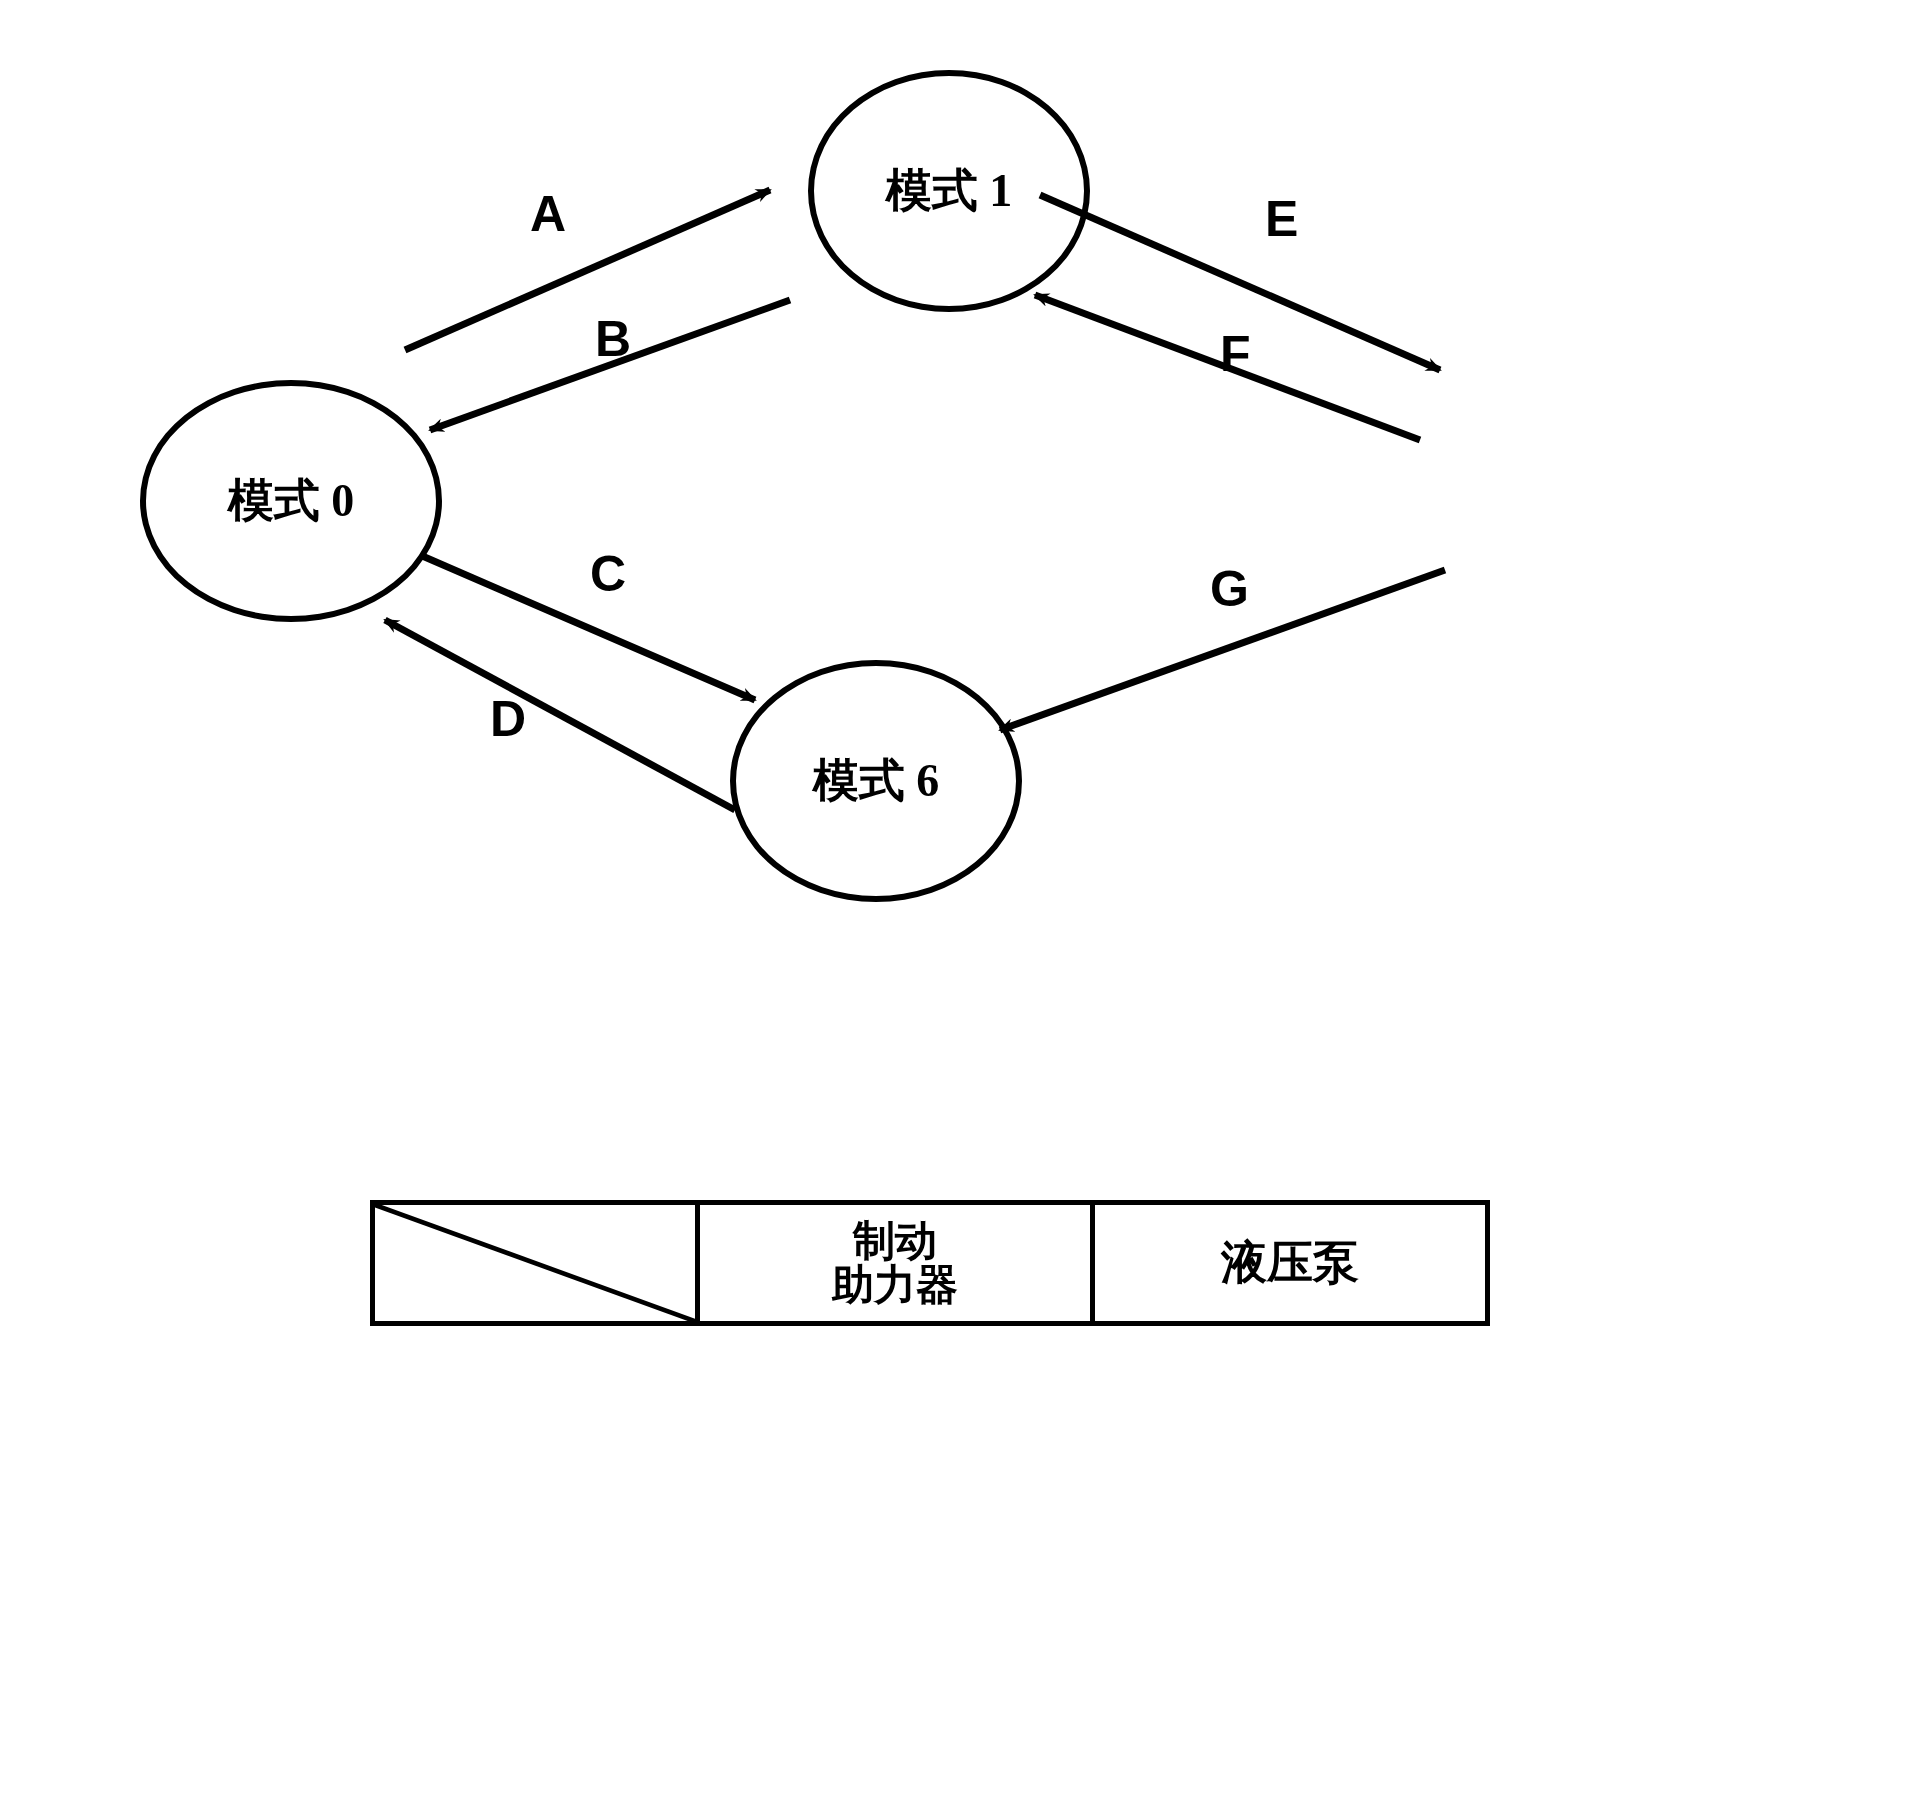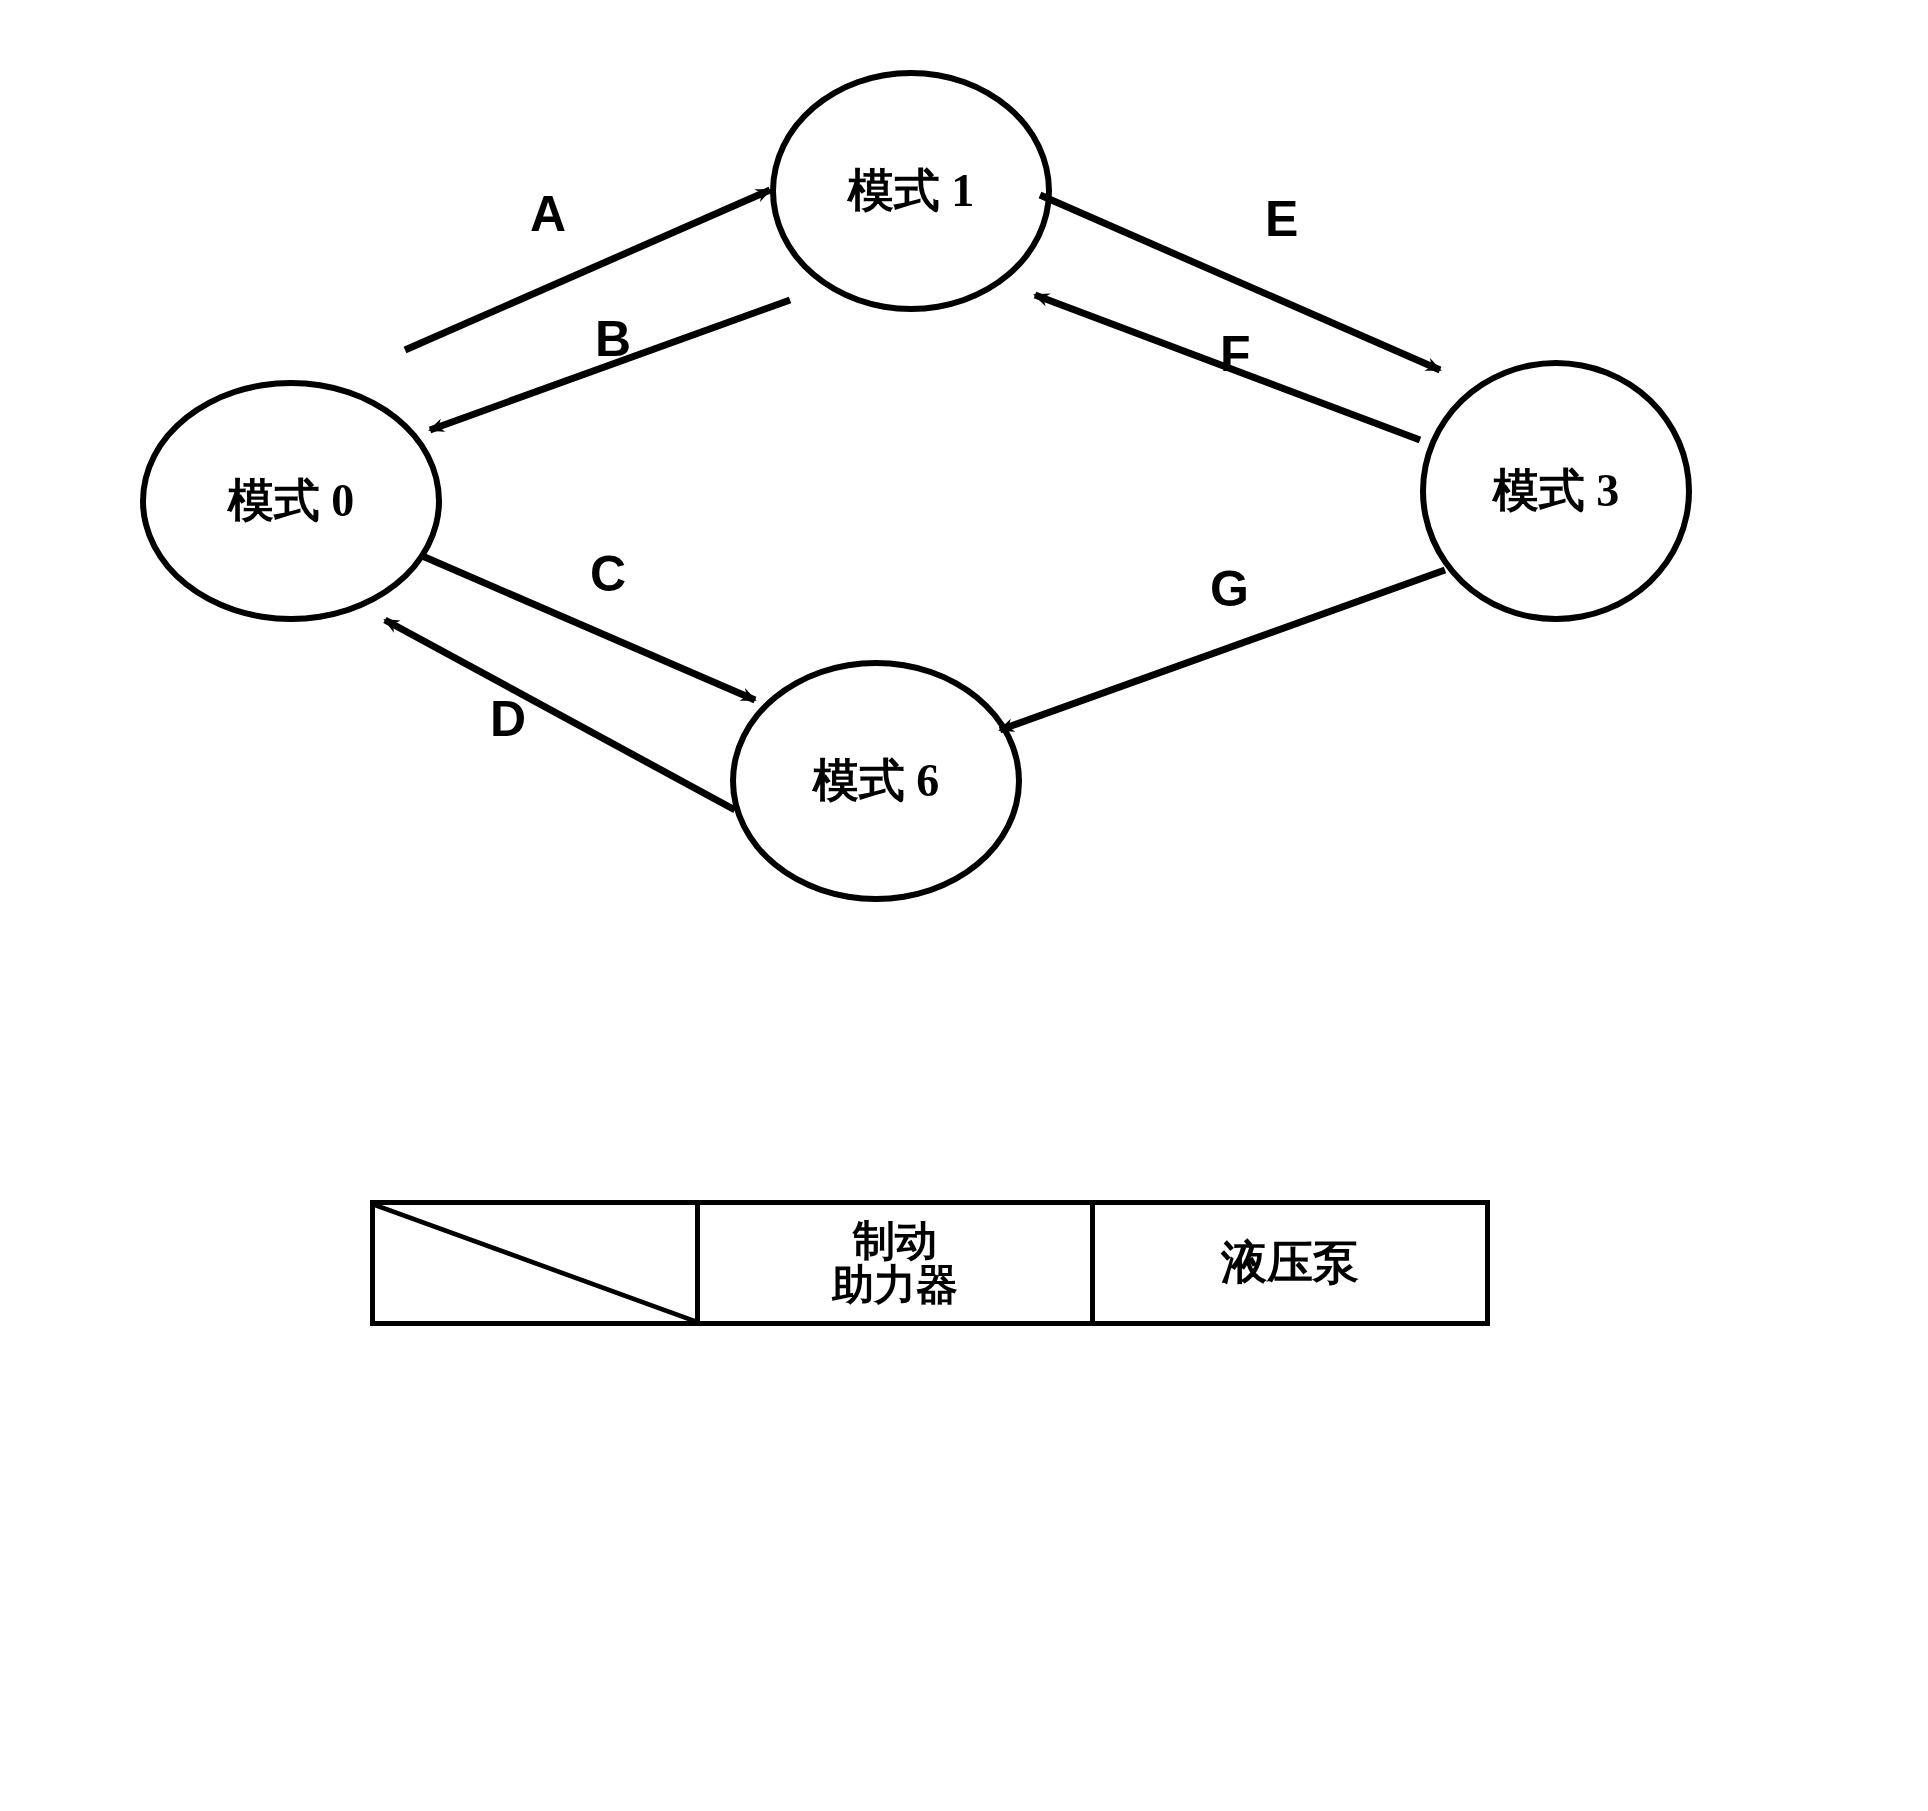--- a/index.html
+++ b/index.html
@@ -22,21 +22,21 @@
     border: 6px solid #000;
     border-radius: 50%;
     display: flex;
     align-items: center;
     justify-content: center;
     font-size: 46px;
     font-weight: bold;
     background: #fff;
   }
   .mode0 { left: 140px; top: 380px; width: 290px; height: 230px; text-align: center; }
-  .mode1 { left: 770px; top: 70px;  width: 270px; height: 230px; }
+  .mode1 { left: 808px; top: 70px;  width: 270px; height: 230px; }
   .mode2 { left: 730px; top: 660px; width: 280px; height: 230px; }
   .mode3 { left:1420px; top: 360px; width: 260px; height: 250px; }
 
   
   svg.arrows {
     position: absolute;
     left: 0; top: 0;
     width: 1928px; height: 1811px;
     pointer-events: none;
   }
@@ -86,23 +86,20 @@
 
   <div class="state mode0">
     <span>模式 0</span>
   </div>
   <div class="state mode1">
     <span>模式 1</span>
   </div>
   <div class="state mode2">
     <span>模式 6</span>
   </div>
-  <div class="state mode3">
-    <span>模式 3</span>
-  </div>
 
   <svg class="arrows">
     <defs>
       <marker id="ah" markerWidth="16" markerHeight="14" refX="14" refY="7" orient="auto" markerUnits="userSpaceOnUse">
         <path d="M0,0 L16,7 L0,14 L5,7 Z" fill="#000"></path>
       </marker>
     </defs>
 
     <line x1="405" y1="350" x2="770" y2="190" stroke="#000" stroke-width="7" marker-end="url(#ah)"></line>
 

